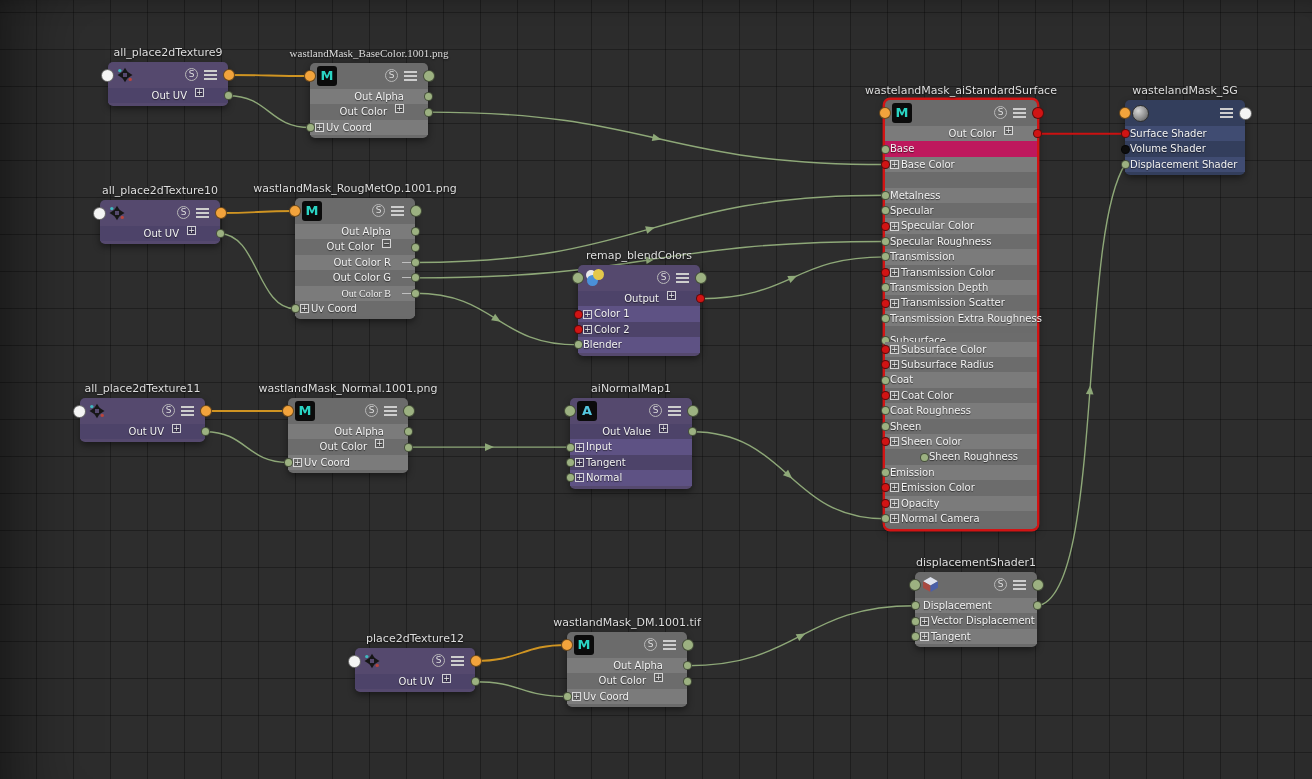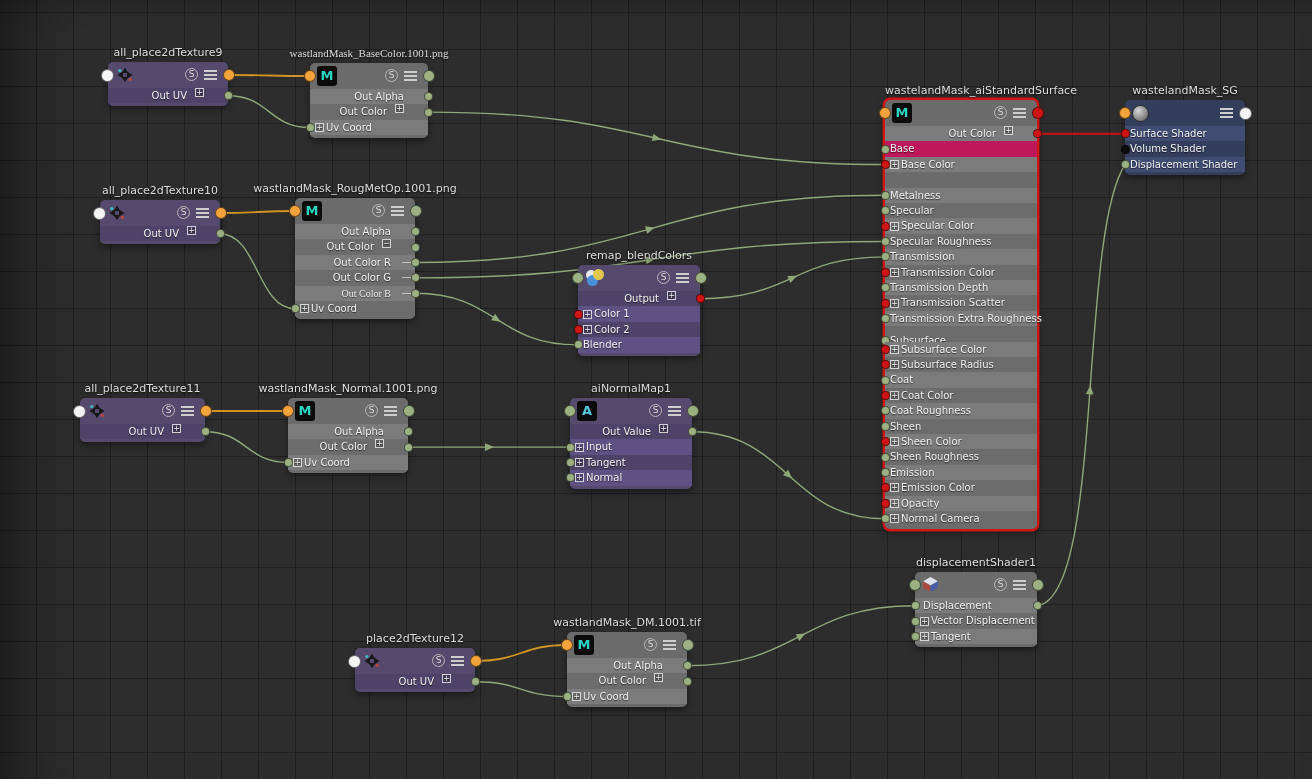--- a/index.html
+++ b/index.html
@@ -344,21 +344,21 @@
           <span class="port rp c-green" style="left: -4.5px;"></span>
         </div>
         <div class="row" style="top: 72.2px; background: rgb(94, 82, 132);">
           <span class="lblL">
             <span class="exp">+</span>
             <span>Normal</span>
           </span>
           <span class="port rp c-green" style="left: -4.5px;"></span>
         </div>
       </div>
-      <div class="title" style="left: 961px; top: 84px; margin-left: 20px;">wastelandMask_aiStandardSurface</div>
+      <div class="title" style="left: 961px; top: 84px;">wastelandMask_aiStandardSurface</div>
       <div class="node gray selected" style="left: 885px; top: 100px; width: 152px; height: 429.4px;">
         <div class="hicon">
           <div class="sqicon">M</div>
         </div>
         <div class="badge-s">S</div>
         <div class="menu-i"></div>
         <span class="port hp c-orange" style="left: -6.5px;"></span>
         <span class="port hp c-red" style="right: -6.5px;"></span>
         <div class="row" style="top: 26px; background: rgb(123, 123, 123);">
           <span class="lblR">
@@ -488,21 +488,21 @@
           </span>
           <span class="port rp c-green" style="left: -4.5px;"></span>
         </div>
         <div class="row" style="top: 334px; background: rgb(123, 123, 123);">
           <span class="lblL">
             <span class="exp">+</span>
             <span>Sheen Color</span>
           </span>
           <span class="port rp c-red" style="left: -4.5px;"></span>
         </div>
-        <div class="row" style="top: 349.4px; background: rgb(108, 108, 108);">
+        <div class="row" style="top: 349.4px; background: rgb(108, 108, 108); margin-left: 39px;">
           <span class="lblL">
             <span>Sheen Roughness</span>
           </span>
           <span class="port rp c-green" style="left: -4.5px;"></span>
         </div>
         <div class="row" style="top: 364.8px; background: rgb(123, 123, 123);">
           <span class="lblL">
             <span>Emission</span>
           </span>
           <span class="port rp c-green" style="left: -4.5px;"></span>

